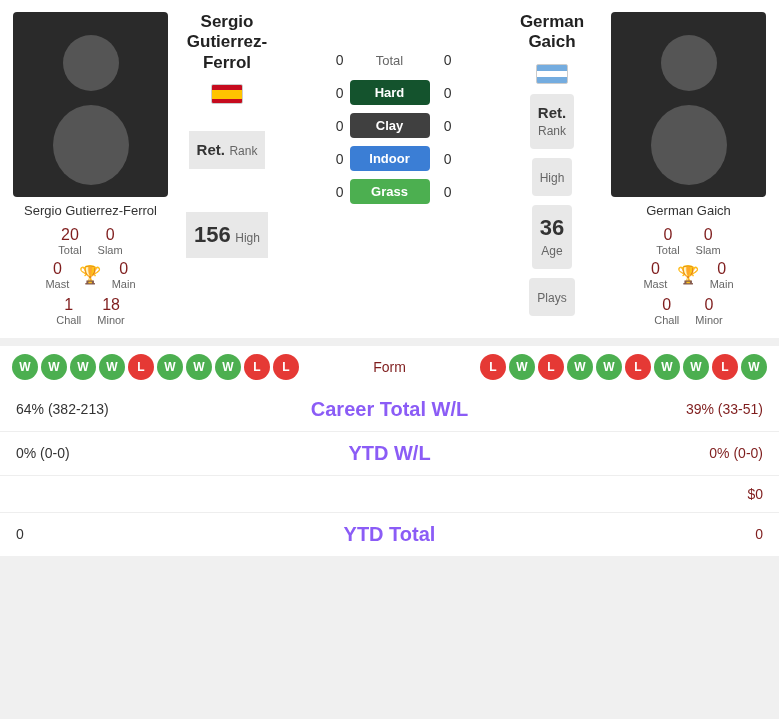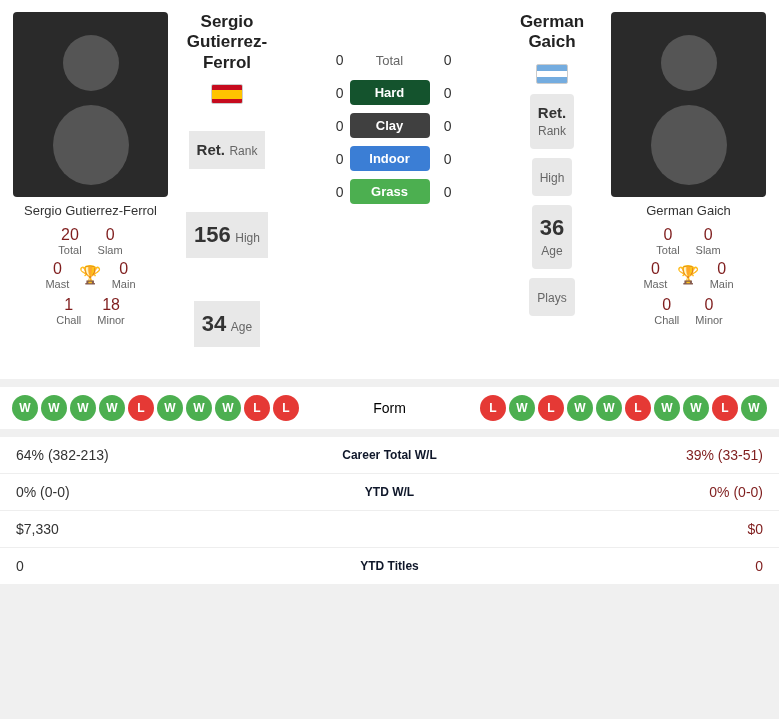--- a/index.html
+++ b/index.html
@@ -163,28 +163,27 @@
       font-size: 12px;
       font-weight: bold;
       color: #fff;
     }
 
     .form-badge.w { background: #4caf50; }
     .form-badge.l { background: #e53935; }
 
     .form-label {
       font-size: 14px;
-      color: #000000;
+      color: #7f1d1d;
       font-weight: 500;
     }
 
     
     .stats-table {
       background: #fff;
-      margin-top: 8px;
       width: 100%;
     }
 
     .stats-table-row {
       display: flex;
       align-items: center;
       padding: 10px 16px;
       border-bottom: 1px solid #eee;
     }
 
@@ -195,23 +194,23 @@
     .stats-left {
       flex: 1;
       text-align: left;
       font-size: 14px;
       color: #333;
     }
 
     .stats-center-label {
       width: 180px;
       text-align: center;
-      font-size: 12px;
+      font-size: 20px;
       font-weight: bold;
-      color: #0f172a;
+      color: #8b5cf6;
     }
 
     .stats-right {
       flex: 1;
       text-align: right;
       font-size: 14px;
       color: #7f1d1d;
     }
 
     .mid-stat-box {
@@ -354,24 +353,20 @@
       <div class="mid-stat-box">
         <span class="mid-stat-val" style="font-size:15px;">Ret.</span>
         <span class="mid-stat-lbl">Rank</span>
       </div>
 
       <div class="mid-stat-box">
         <span class="mid-stat-val">156</span>
         <span class="mid-stat-lbl">High</span>
       </div>
 
-      <div class="mid-stat-box">
-        <span class="mid-stat-val">34</span>
-        <span class="mid-stat-lbl">Age</span>
-      </div>
 
     </div>
 
     <div class="surfaces-col">
 
       <div class="total-row">
         <span class="surface-score">0</span>
         <span class="total-label">Total</span>
         <span class="surface-score">0</span>
       </div>
@@ -511,23 +506,22 @@
       <span class="stats-left">64% (382-213)</span>
       <span class="stats-center-label">Career Total W/L</span>
       <span class="stats-right">39% (33-51)</span>
     </div>
     <div class="stats-table-row">
       <span class="stats-left">0% (0-0)</span>
       <span class="stats-center-label">YTD W/L</span>
       <span class="stats-right">0% (0-0)</span>
     </div>
     <div class="stats-table-row">
-      <span class="stats-left">$7,330</span>
       <span class="stats-right">$0</span>
     </div>
     <div class="stats-table-row">
       <span class="stats-left">0</span>
-      <span class="stats-center-label">YTD Titles</span>
+      <span class="stats-center-label">YTD Total</span>
       <span class="stats-right">0</span>
     </div>
   </div>
 
 </div>
 
 </body></html>

